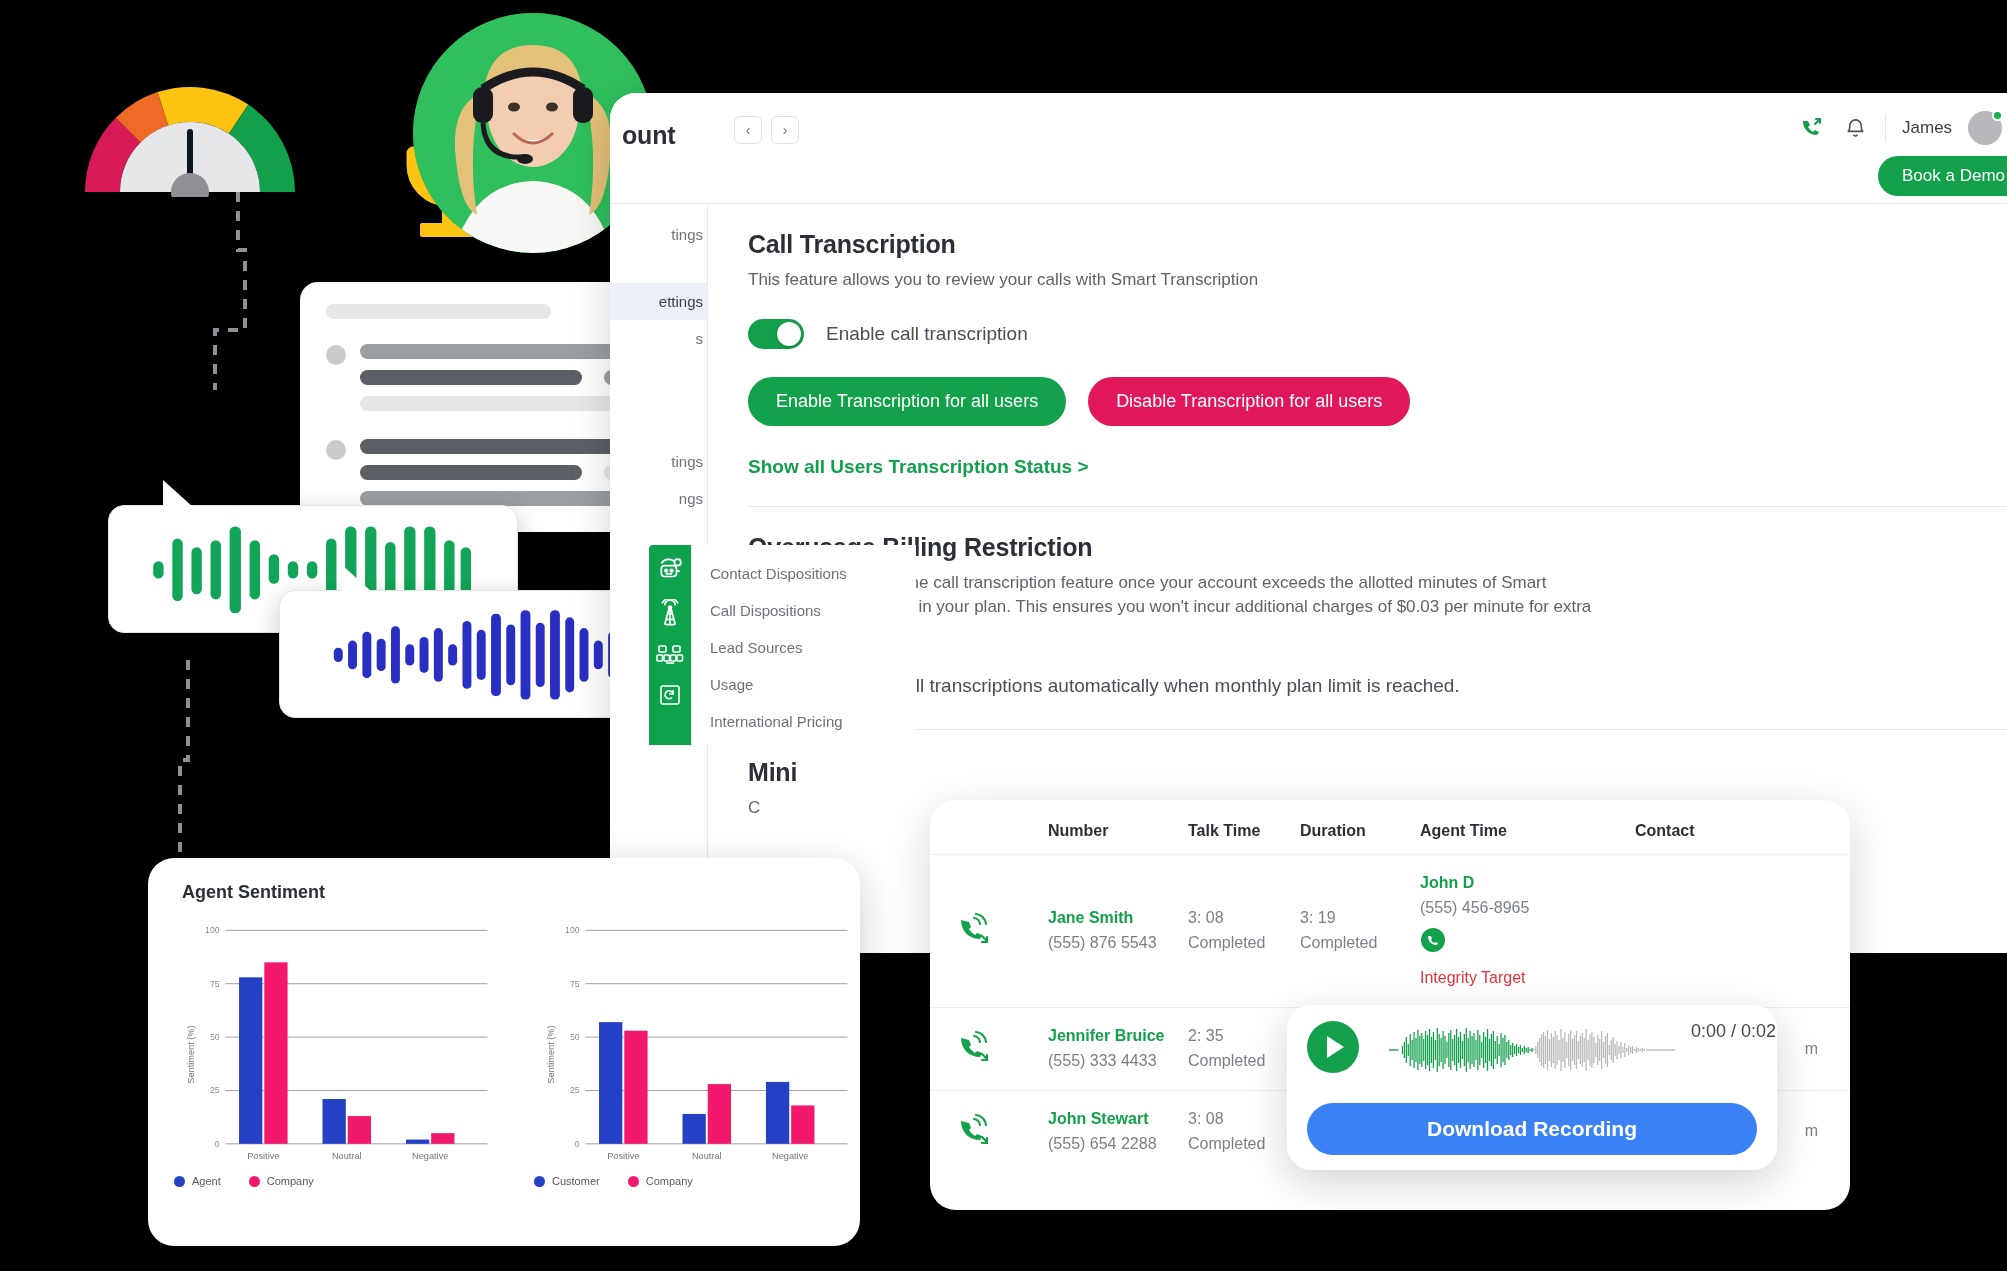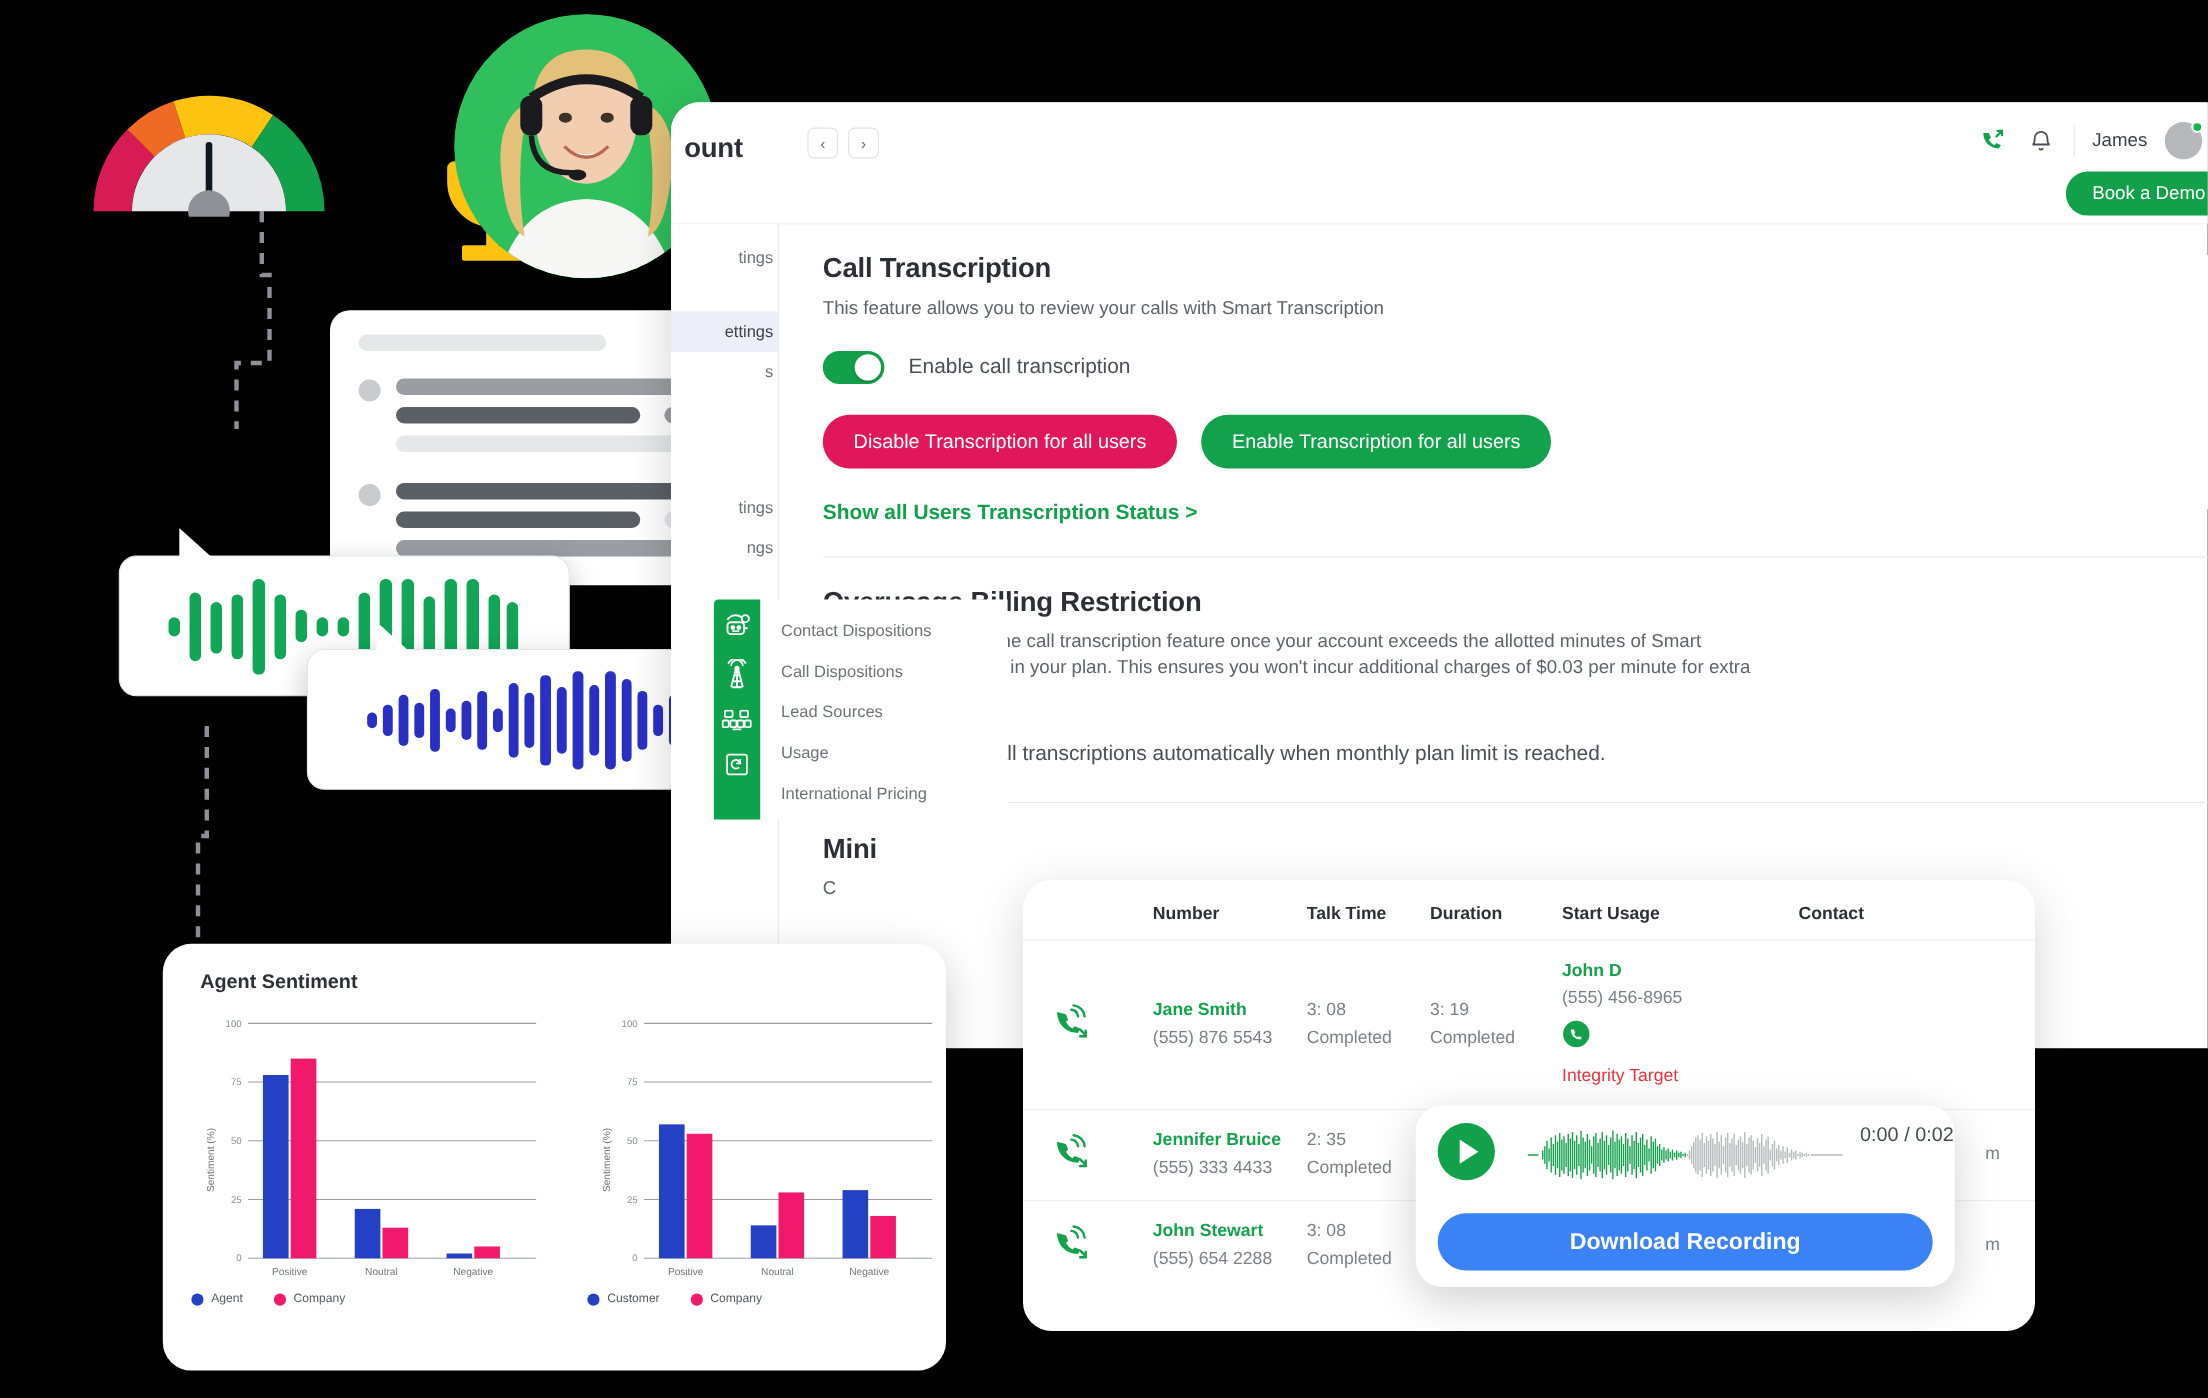--- a/index.html
+++ b/index.html
@@ -421,22 +421,22 @@
           <div class="sec-sub">This feature allows you to review your calls with Smart Transcription</div>
 
           <div class="toggle-row">
             <div class="switch on">
                 <span class="knob"></span>
               </div>
             <div class="toggle-label">Enable call transcription</div>
           </div>
 
           <div class="btn-row">
+            <button class="pill-btn pill-green">Enable Transcription for all users</button>
             <button class="pill-btn pill-pink">Disable Transcription for all users</button>
-            <button class="pill-btn pill-green">Enable Transcription for all users</button>
           </div>
 
           <a class="link-status">Show all Users Transcription Status &gt;</a>
         </div>
 
         <div class="hr"></div>
 
         <div class="sec2">
           <div class="sec-title">Overusage Billing Restriction</div>
           <div class="sec-sub">Automatically pause the call transcription feature once your account exceeds the allotted minutes of Smart Transcription included in your plan. This ensures you won't incur additional charges of $0.03 per minute for extra transcription minutes.</div>
@@ -497,21 +497,21 @@
         <path d="M15 7v4h-4"></path>
     </svg>
   </div>
 
   <div class="calls-panel">
     <div class="calls-head">
       <div class="c-ico"></div>
       <div class="c-num">Number</div>
       <div class="c-talk">Talk Time</div>
       <div class="c-dur">Duration</div>
-      <div class="c-start">Start Usage</div>
+      <div class="c-start">Agent Time</div>
       <div class="c-cont">Contact</div>
     </div>
 
     <div class="call-row">
       <div class="c-ico">
         <svg viewBox="0 0 34 34" width="34" height="34" fill="none" stroke="#14a14b" stroke-width="2.2" stroke-linecap="round">
           <path d="M5 8c0 11 8 19 19 19l2-4-5-2-2 2a15 15 0 0 1-6-6l2-2-2-5z" fill="#14a14b" stroke="none"></path>
           <path d="M18 6a7 7 0 0 1 6 6M20 2a11 11 0 0 1 10 10"></path>
             <path d="M26 24l5 5M31 25v5h-5"></path>
         </svg>

